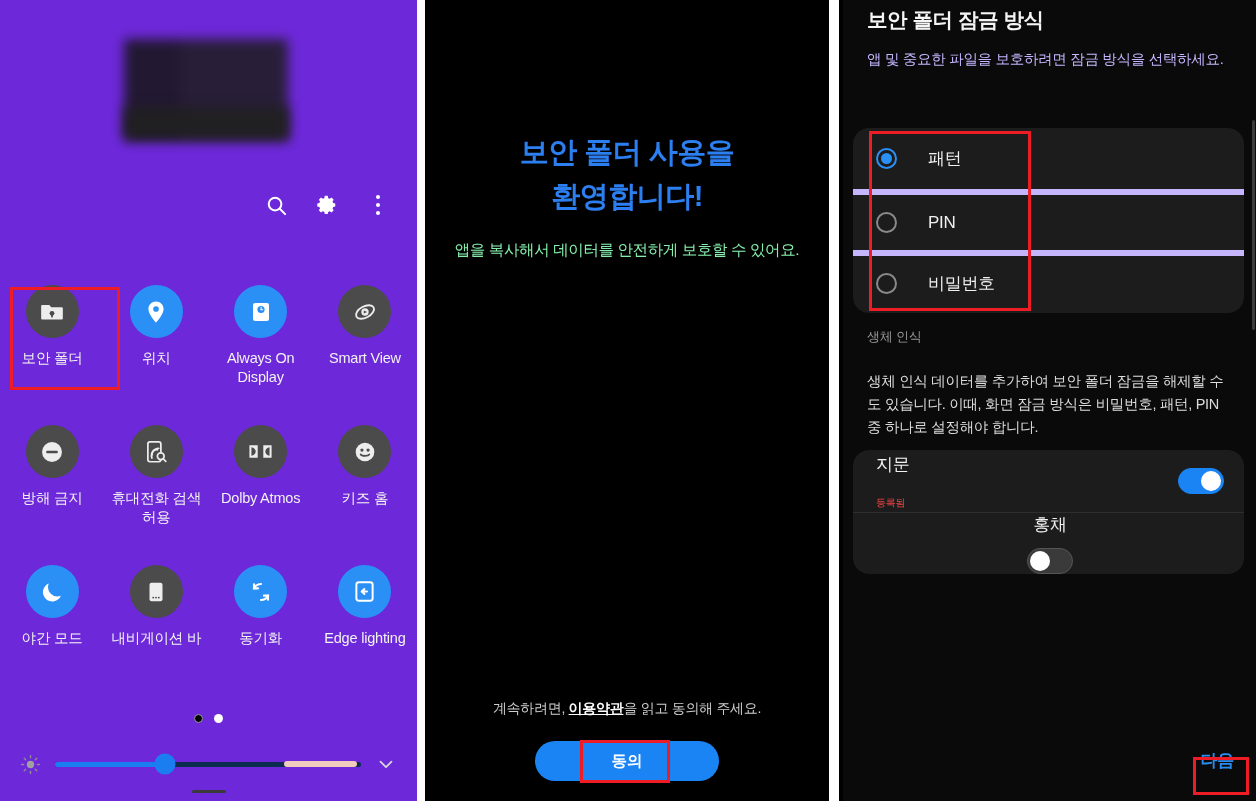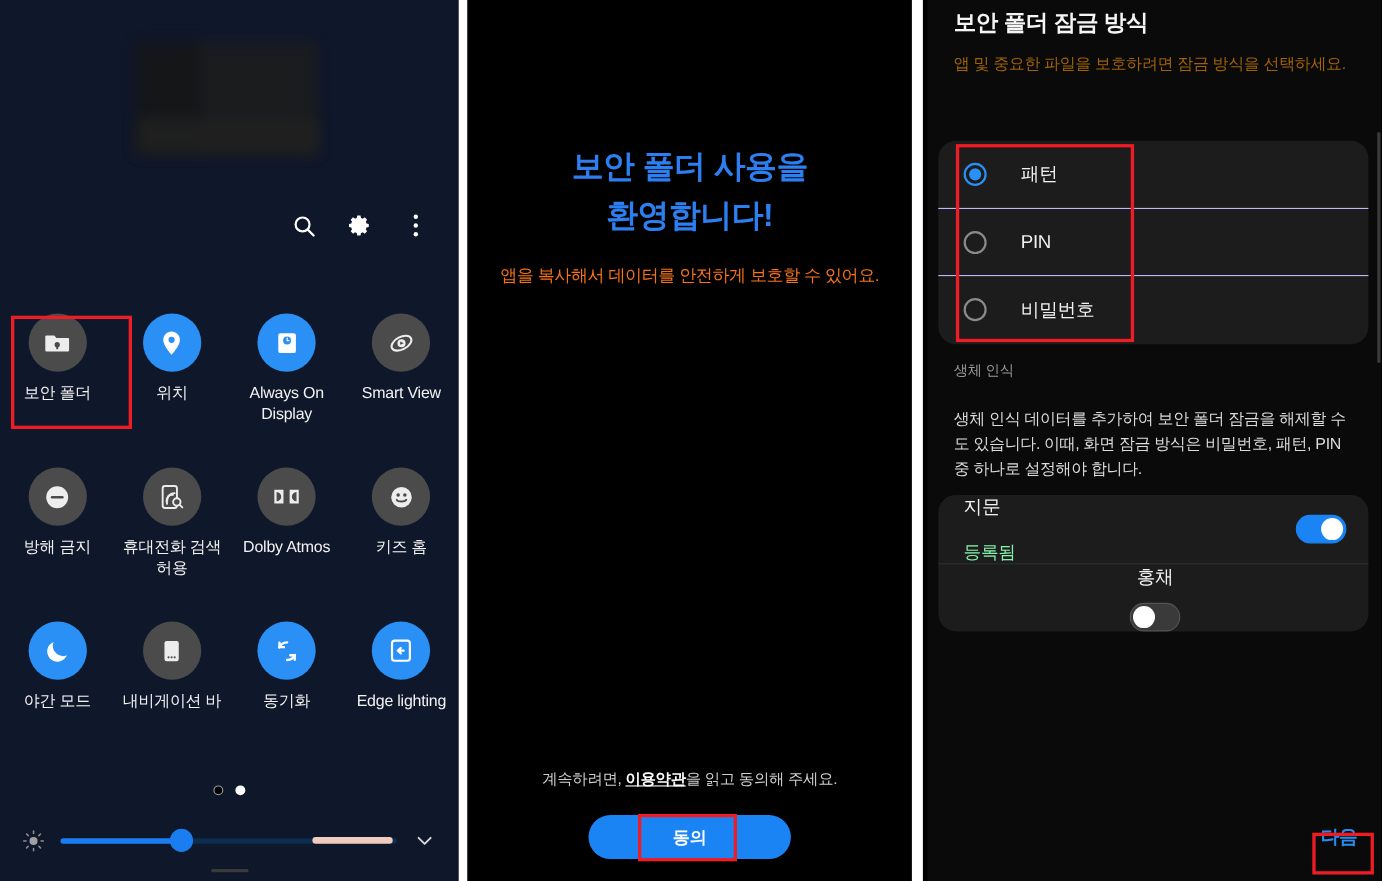--- a/index.html
+++ b/index.html
@@ -8,21 +8,21 @@
     background: #000; overflow: hidden;
     font-family: "Liberation Sans", "DejaVu Sans", sans-serif;
   }
   #root { position: relative; width: 1256px; height: 801px; background: #000; }
 
   
   .panel { position: absolute; top: 0; height: 801px; overflow: hidden; background: #000; }
   .divider { position: absolute; top: 0; height: 801px; background: #fefefe; }
 
   
-  #panel-left { left: 0; width: 417px; background: #0f172a; }
+  #panel-left { left: 0; width: 417px; background: #6d28d9; }
   .redact {
     position: absolute; left: 124px; top: 39px; width: 164px; height: 101px;
     background:
       linear-gradient(90deg,#161616 0%,#161616 35%,#1d1d1d 35%,#1d1d1d 100%);
     filter: blur(6px); opacity: .85;
   }
   .redact2 {
     position: absolute; left: 124px; top: 107px; width: 165px; height: 33px;
     background: #202020; filter: blur(6px); opacity: .9;
   }
@@ -83,21 +83,21 @@
 
   
   #panel-mid { left: 425px; width: 404px; background: #000; }
   .mid-title {
     position: absolute; left: 0; right: 0; top: 130px;
     color: #2c7ff0; font-size: 29px; font-weight: bold; line-height: 44px;
     text-align: center; letter-spacing: -0.5px;
   }
   .mid-sub {
     position: absolute; left: 0; right: 0; top: 240px;
-    color: #f97316; font-size: 15.5px; text-align: center; letter-spacing: -0.4px;
+    color: #86efac; font-size: 15.5px; text-align: center; letter-spacing: -0.4px;
   }
   .mid-terms {
     position: absolute; left: 0; right: 0; top: 700px;
     color: #cfcfcf; font-size: 14px; text-align: center; letter-spacing: -0.3px;
   }
   .mid-terms u { color: #fff; font-weight: bold; text-decoration: underline; cursor: pointer; }
   .agree-wrap { position: absolute; left: 0; right: 0; top: 741px; display: flex; justify-content: center; }
   .agree-btn {
     width: 184px; height: 40px; border-radius: 21px; background: #1a84f5;
     color: #fff; font-size: 15.5px; font-weight: bold;
@@ -115,31 +115,31 @@
     font-family: "DejaVu Sans", sans-serif;
   }
 
   
   #panel-right { left: 843px; width: 413px; background: #0a0a0a; }
   .r-title {
     position: absolute; left: 24px; top: 6px; color: #f5f5f5;
     font-size: 20.5px; font-weight: bold; letter-spacing: -0.4px;
   }
   .r-desc {
-    position: absolute; left: 24px; right: 18px; top: 48px; color: #a16207;
+    position: absolute; left: 24px; right: 18px; top: 48px; color: #c4b5fd;
     font-size: 14.5px; line-height: 23px; letter-spacing: -0.3px;
   }
   .card {
     position: absolute; left: 10px; right: 12px; background: #1c1c1c; border-radius: 16px;
   }
   #card-lock { top: 128px; height: 185px; }
   .opt {
     height: 61px; display: flex; align-items: center; padding-left: 23px; cursor: pointer;
   }
-  .opt + .opt { border-top: 1px solid #c4b5fd; }
+  .opt + .opt { border-top: 6px solid #c4b5fd; }
   .radio {
     width: 21px; height: 21px; border-radius: 50%; border: 2px solid #8a8a8a;
     display: flex; align-items: center; justify-content: center; flex: none;
   }
   .radio.checked { border-color: #2a90f5; }
   .radio.checked::after { content: ""; width: 11px; height: 11px; border-radius: 50%; background: #2a90f5; }
   .opt-label { margin-left: 31px; color: #f0f0f0; font-size: 17px; letter-spacing: -0.3px; }
   #sel-lock { left: 26px; top: 131px; width: 162px; height: 180px; }
 
   .sec-head {
@@ -150,21 +150,21 @@
     color: #dcdcdc; font-size: 14.5px; line-height: 23px; letter-spacing: -0.3px;
   }
   #card-bio { top: 450px; height: 124px; }
   .bio-row {
     height: 62px; display: flex; align-items: center; justify-content: space-between;
     padding: 0 20px 0 23px; cursor: pointer;
   }
   .bio-row + .bio-row { border-top: 1px solid #2e2e2e; flex-direction: column; }
   .bio-txt { display: flex; flex-direction: column; justify-content: center; }
   .bio-title { color: #f2f2f2; font-size: 17px; letter-spacing: -0.3px; }
-  .bio-sub { color: #86efac; font-size: 16px; margin-top: 20px; letter-spacing: -0.2px; }
+  .bio-sub { color: #ef4444; font-size: 10px; margin-top: 20px; letter-spacing: -0.2px; }
   .toggle {
     width: 46px; height: 26px; border-radius: 14px; position: relative; flex: none;
     background: #3a3a3a; border: 1px solid #555;
   }
   .toggle.on { background: #1a84f5; border-color: #1a84f5; }
   .toggle i {
     position: absolute; top: 2px; left: 2px; width: 20px; height: 20px;
     border-radius: 50%; background: #fff; display: block;
   }
   .toggle.on i { left: auto; right: 2px; }

